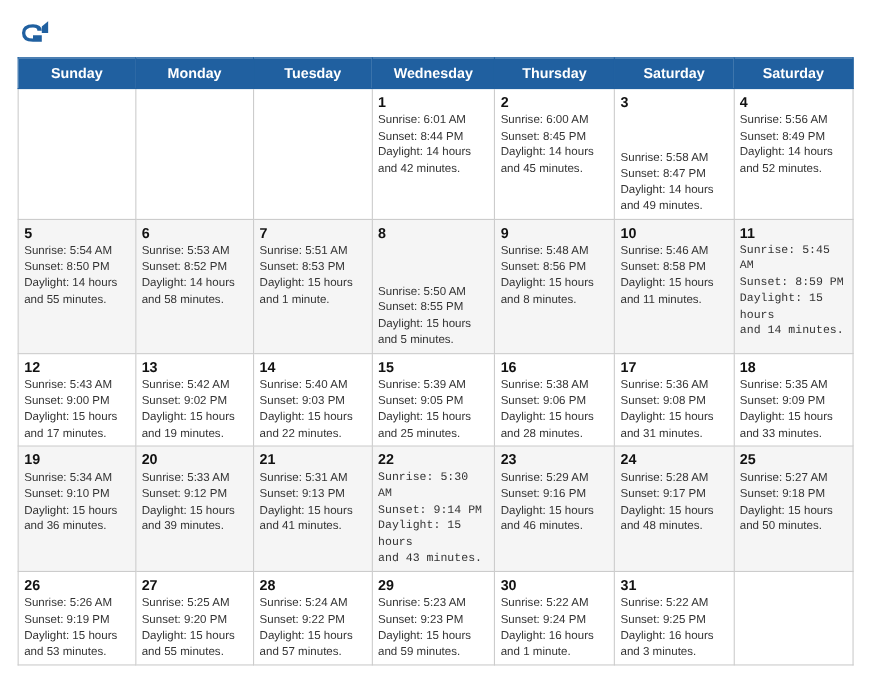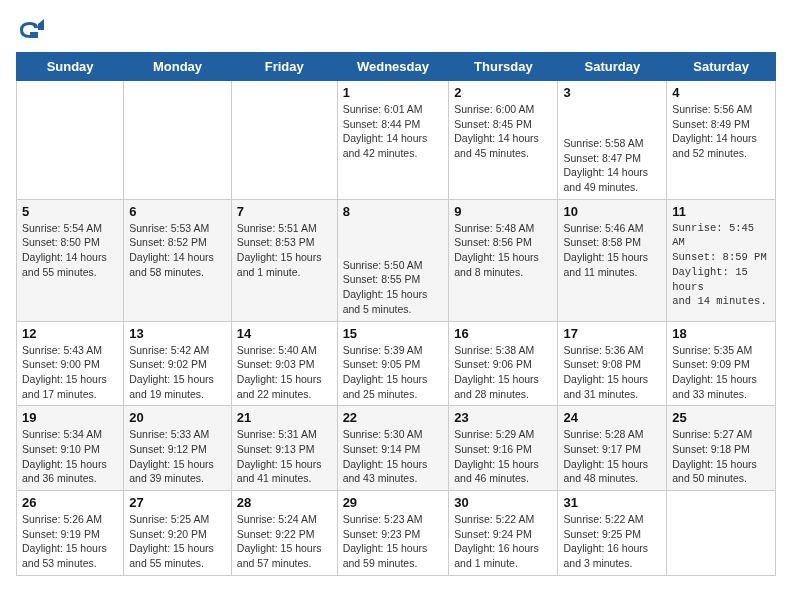--- a/index.html
+++ b/index.html
@@ -110,21 +110,21 @@
     <div class="month-title"></div>
     <div class="location"></div>
   </div>
 </div>
 
 <table class="calendar">
   <thead>
     <tr>
     <th>Sunday</th>
         <th>Monday</th>
-        <th>Friday</th>
+        <th>Tuesday</th>
         <th>Wednesday</th>
         <th>Thursday</th>
         <th>Saturday</th>
         <th>Saturday</th>
       </tr>
   </thead>
   <tbody id="calendar-body">
   <tr>
         <td class="empty-cell"></td>
         <td class="empty-cell"></td>
@@ -277,21 +277,21 @@
         </td>
         <td>
           <div class="day-num">21</div>
           <div class="day-info" style="white-space: pre-line;">Sunrise: 5:31 AM
 Sunset: 9:13 PM
 Daylight: 15 hours
 and 41 minutes.</div>
         </td>
         <td>
           <div class="day-num">22</div>
-          <div class="day-info" style="white-space: pre-line;">Sunrise: 5:30 AM
+          <div class="day-info" style="white-space: pre-line; font-family: Liberation Mono, monospace;">Sunrise: 5:30 AM
 Sunset: 9:14 PM
 Daylight: 15 hours
 and 43 minutes.</div>
         </td>
         <td>
           <div class="day-num">23</div>
           <div class="day-info" style="white-space: pre-line;">Sunrise: 5:29 AM
 Sunset: 9:16 PM
 Daylight: 15 hours
 and 46 minutes.</div>

